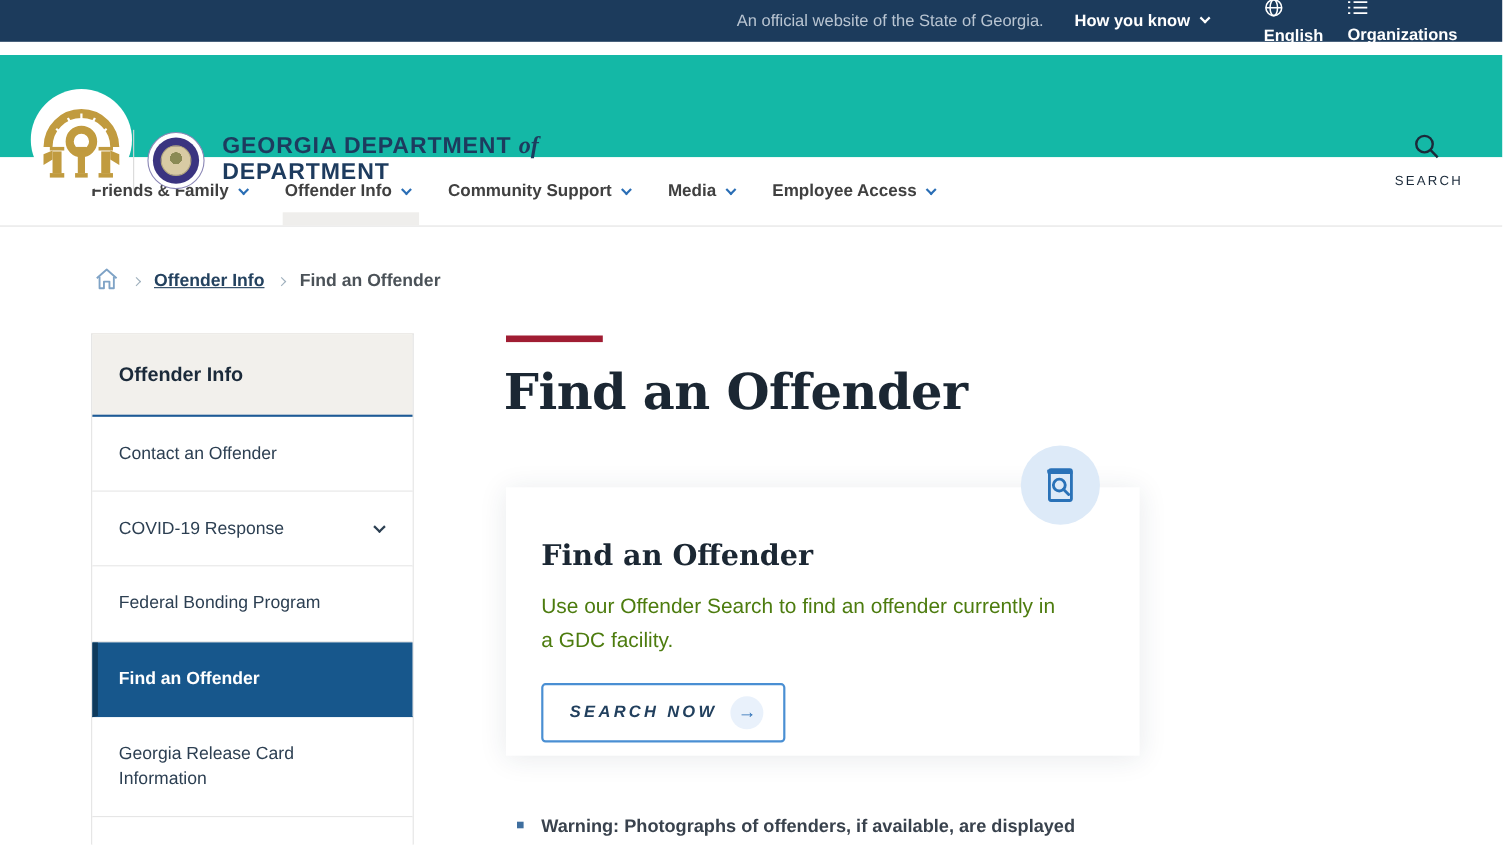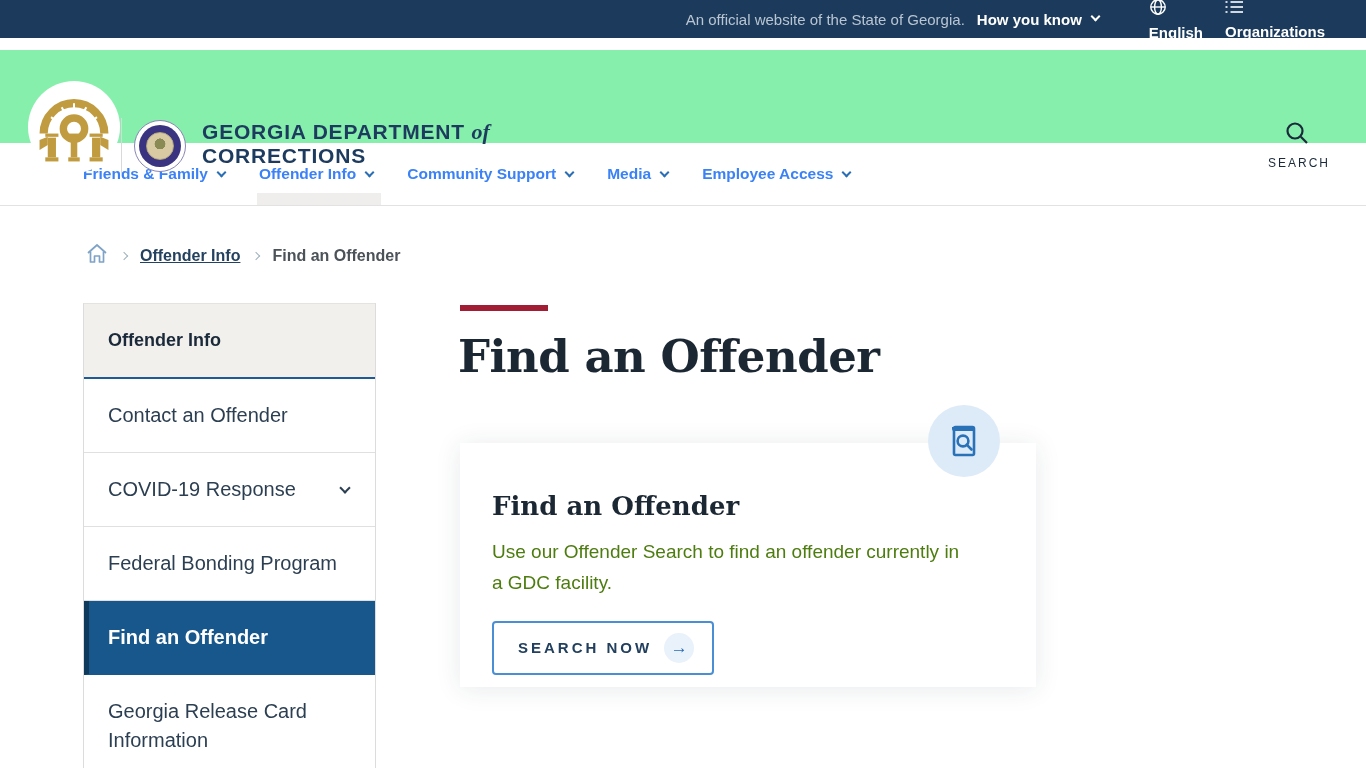--- a/index.html
+++ b/index.html
@@ -4,82 +4,82 @@
 <style>
   * { margin:0; padding:0; box-sizing:border-box; }
   html,body { background:#fff; }
   body { font-family:"Liberation Sans", sans-serif; }
   .viewport { position:relative; width:1366px; height:768px; overflow:hidden; background:#fff; }
 
   
   .official-bar { position:absolute; top:0; left:0; width:100%; height:38px; background:#1c3b5c;
     display:flex; align-items:center; color:#fff; font-size:15px; padding-right:41px; z-index:1; }
   .official-msg { margin-left:auto; color:#b9c5d2; font-weight:500; }
-  .how-you-know { margin-left:12px; font-weight:700; display:flex; align-items:center; cursor:pointer; }
+  .how-you-know { margin-left:28px; font-weight:700; display:flex; align-items:center; cursor:pointer; }
   .chev { display:inline-block; width:8px; height:8px; border-right:2px solid #2a6eb5; border-bottom:2px solid #2a6eb5;
     transform:rotate(45deg); margin-left:10px; margin-top:-5px; }
   .chev.white { border-color:#fff; width:7px; height:7px; }
   .bar-link { margin-left:50px; font-weight:700; display:flex; align-items:flex-start; gap:8px; cursor:pointer;flex-direction:column; }
   .bar-link + .bar-link { margin-left:22px; }
   .bar-icon svg { display:block; }
 
   
-  .header { position:absolute; top:50px; left:0; width:100%; height:93px; background:#86efac; }
+  .header { position:absolute; top:50px; left:0; width:100%; height:93px; background:#14b8a6; }
   .logo-circle { position:absolute; left:28px; top:31px; width:92px; height:92px; background:#fff; border-radius:50%;
     z-index:2; display:flex; align-items:center; justify-content:center; }
   .logo-divider { position:absolute; left:121px; top:68px; height:56px; width:1px; background:#d9d9d9; z-index:2; }
   .seal { position:absolute; left:134px; top:70px; width:52px; height:52px; border-radius:50%; background:#fff;
     border:1px solid #8a86b5; z-index:2; }
   .seal-ring { position:absolute; inset:4px; border-radius:50%; background:#3a3480; }
   .seal-center { position:absolute; inset:11px; border-radius:50%;
     background:radial-gradient(circle at 50% 42%, #8a8a55 0 27%, #d8cba4 28% 100%); border:1px solid #b3a87f; }
   .agency-title { position:absolute; left:202px; top:70px; color:#1d3b5e; font-size:21px; font-weight:700;
     letter-spacing:0.8px; line-height:24px; z-index:2; }
   .agency-title .of { font-family:"Liberation Serif", serif; font-style:italic; font-weight:600;
     text-transform:none; letter-spacing:0; font-size:22px; }
   .header-search { position:absolute; right:40px; top:70px; width:58px; text-align:center; cursor:pointer; z-index:2; }
   .header-search svg { display:inline-block; }
   .header-search .lbl { display:block; margin-top:6px; font-size:12px; letter-spacing:2px; color:#1b2a3a; font-weight:400; }
 
   
   .nav { position:absolute; top:143px; left:0; width:100%; height:63px; background:#fff; border-bottom:1px solid #e2e2e2;
     display:flex; align-items:stretch; padding-left:83px; gap:34px; z-index:1; }
-  .nav-item { position:relative; display:flex; align-items:center; font-size:15.5px; font-weight:600; color:#3b82f6; cursor:pointer; }
+  .nav-item { position:relative; display:flex; align-items:center; font-size:15.5px; font-weight:600; color:#404040; cursor:pointer; }
   .nav-item .chev { width:7px; height:7px; margin-top:-4px; }
   .nav-item.active::after { content:""; position:absolute; left:-2px; right:-8px; bottom:0; height:12px; background:#efeeec; }
 
   
   .breadcrumb { position:absolute; top:243px; left:86px; display:flex; align-items:center; gap:13px; z-index:1; }
   .crumb-sep { display:inline-block; width:6px; height:6px; border-right:1.6px solid #9fb0bd; border-bottom:1.6px solid #9fb0bd;
     transform:rotate(-45deg); }
   .crumb-link { font-size:16px; font-weight:700; color:#24425f; text-decoration:underline; cursor:pointer; }
   .crumb-current { font-size:16px; font-weight:600; color:#4b5258; }
 
   
   .sidebar { position:absolute; left:83px; top:303px; width:293px; background:#fff;
     border:1px solid #dcdcdc; border-top:1px solid #e5e3df; z-index:1; }
   .sidebar-header { background:#f2f0ec; padding:26px 24px; font-size:18px; font-weight:700; color:#1b2a3a;
     border-bottom:2px solid #1d5a96; }
-  .side-item { position:relative; padding:22px 24px; font-size:20px; line-height:1.45; color:#2c3f52;
+  .side-item { position:relative; padding:22px 24px; font-size:16px; line-height:1.45; color:#2c3f52;
     border-bottom:1px solid #e0e0e0; cursor:pointer; background:#fff; }
   .side-item:last-child { border-bottom:none; }
   .side-item .chev { border-color:#2c3f52; position:absolute; right:26px; top:50%; margin-top:-6px; }
   .side-item.selected { background:#17578c; color:#fff; font-weight:600; border-left:5px solid #0f3a5c; padding-left:19px;
     border-bottom:1px solid #17578c; }
 
   
   .accent-bar { position:absolute; left:460px; top:305px; width:88px; height:6px; background:#a01d33; }
   .page-title { position:absolute; left:458px; top:330px; font-family:"DejaVu Serif", serif; font-weight:700;
     font-size:45px; letter-spacing:-0.5px; color:#1b2733; }
   .card { position:absolute; left:460px; top:443px; width:576px; height:244px; background:#fff;
     box-shadow:0 2px 24px rgba(30,45,70,0.10); padding:48px 32px 32px; }
   .card-title { font-family:"DejaVu Serif", serif; font-weight:700; font-size:26px; color:#1b2733; }
   .card-body { margin-top:16px; width:482px; font-size:19px; line-height:1.62; color:#4d7c0f; }
   .card-btn { margin-top:22px; display:inline-flex; align-items:center; background:#fff; border:2px solid #4a8fd3;
-    border-radius:4px; padding:10px 18px 10px 24px; cursor:pointer; }
+    border-radius:4px; padding:10px 18px 10px 24px; cursor:pointer;font-style:italic; }
   .card-btn .btn-label { font-size:15px; font-weight:600; letter-spacing:3px; color:#22405e; }
   .btn-arrow { margin-left:12px; width:30px; height:30px; border-radius:50%; background:#e9f1fb; color:#2a6eb5;
     display:flex; align-items:center; justify-content:center; font-size:17px; font-weight:700; }
   .card-badge { position:absolute; left:928px; top:405px; width:72px; height:72px; border-radius:50%;
     background:#ddeaf8; display:flex; align-items:center; justify-content:center; z-index:2; }
 
   .warning-row { position:absolute; left:470px; top:740px; width:580px; display:flex; gap:16px; }
   .warning-bullet { flex:0 0 auto; width:6px; height:6px; background:#3f6f9f; margin-top:7px; }
   .warning-text { font-size:16.5px; font-weight:700; color:#39424d; line-height:1.4; }
 </style>
@@ -149,21 +149,21 @@
       </svg>
     </div>
     <div class="logo-divider"></div>
     <div class="seal">
       <span class="seal-ring"></span>
       <span class="seal-center"></span>
     </div>
     <div class="agency-title">
       <span>GEORGIA DEPARTMENT</span>
       <span class="of">of</span><br>
-      <span>CORRECTIONS</span>
+      <span>DEPARTMENT</span>
     </div>
     <div class="header-search">
       <svg width="26" height="26" viewBox="0 0 26 26" fill="none" stroke="#1b2a3a" stroke-width="2.2">
         <circle cx="11" cy="11" r="7.5"></circle>
           <line x1="16.8" y1="16.8" x2="23" y2="23"></line>
       </svg>
       <span class="lbl">SEARCH</span>
     </div>
   </div>
 
@@ -240,14 +240,18 @@
 
   <div class="card-badge">
     <svg width="36" height="38" viewBox="0 0 36 38" fill="none">
       <rect x="8" y="5" width="20" height="28" rx="1.5" stroke="#2a72b8" stroke-width="2.6"></rect>
       <path d="M6 5 H27 a2 2 0 0 1 2 2 v2 H8 a2 2 0 0 1 -2 -2 Z" fill="#2a72b8"></path>
       <circle cx="17" cy="19" r="5.4" stroke="#2a72b8" stroke-width="2.6"></circle>
       <line x1="20.7" y1="22.7" x2="25.5" y2="27.5" stroke="#2a72b8" stroke-width="2.6" stroke-linecap="round"></line>
     </svg>
   </div>
 
+  <div class="warning-row">
+    <span class="warning-bullet"></span>
+    <span class="warning-text">Warning: Photographs of offenders, if available, are displayed</span>
+  </div>
 
 </div>
 
 </body></html>

